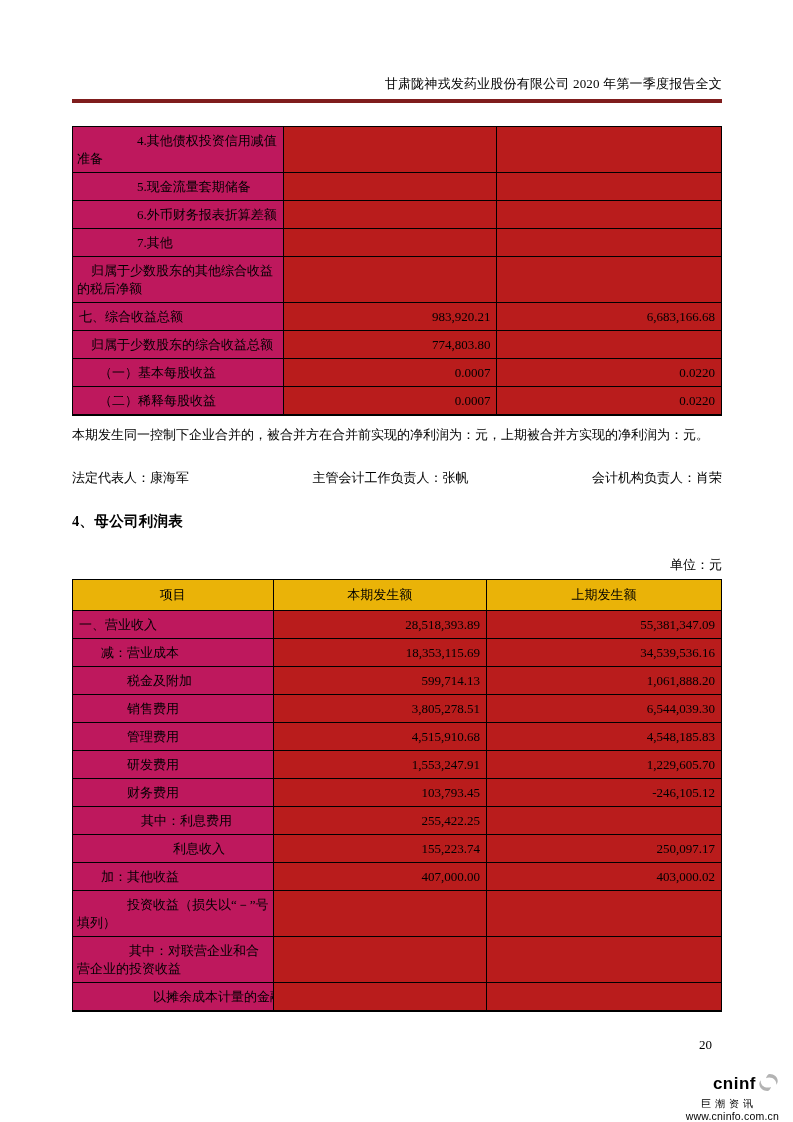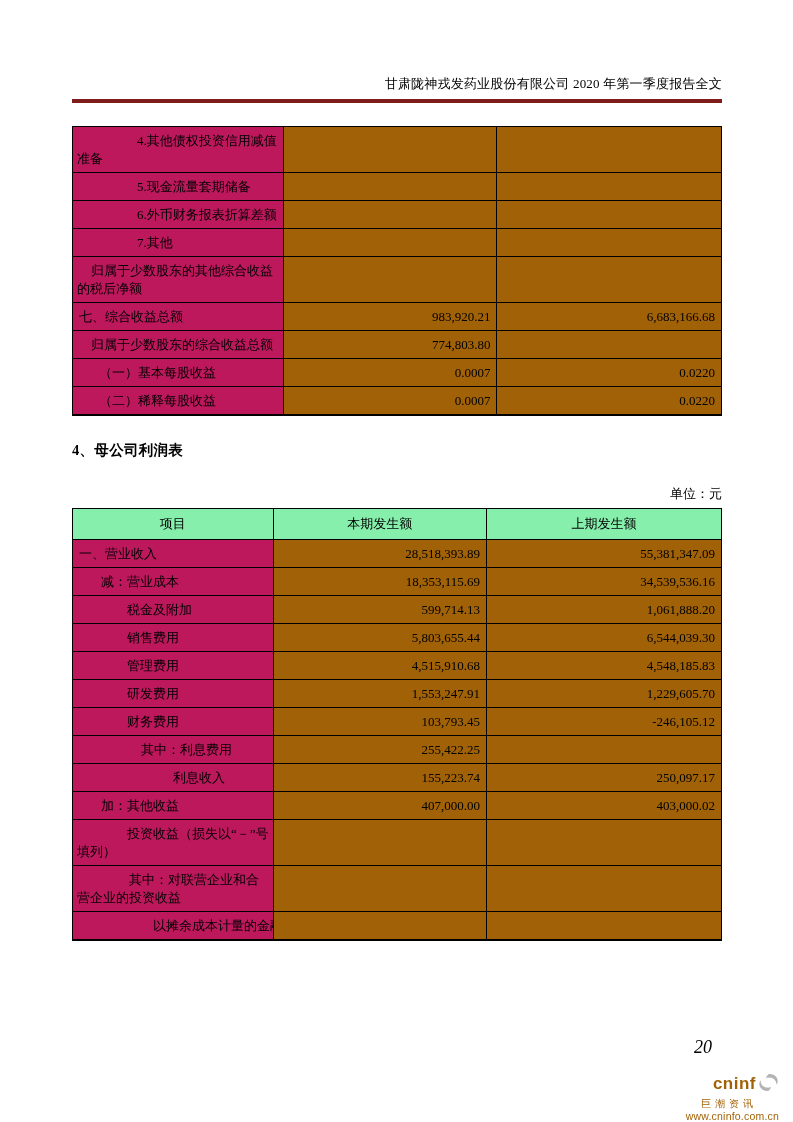--- a/index.html
+++ b/index.html
@@ -41,34 +41,34 @@
     font-size: 13px;
   }
   .fin-table td, .fin-table th {
     border: 1px solid #000;
     vertical-align: middle;
     line-height: 18px;
     padding: 4.5px 4px;
     overflow: hidden;
   }
   .fin-table th {
-    background: #86efac;
+    background: #eab308;
     font-weight: normal;
     text-align: center;
     padding: 6px 4px;
     border-bottom: 1.5px solid #000;
   }
   .fin-table td.lbl {
     background: #be185d;
     text-align: left;
   }
   .fin-table td.val {
     text-align: right;
     padding-right: 6px;
-    background: #a16207;
+    background: #b91c1c;
   }
   .fin-table tr.shade-all td.val { background: #e3e3e3; }
   .fin-table td.nowrap { white-space: nowrap; }
   .t1 { margin-top: 23px; border-bottom: 2px solid #000; }
   .t2 { margin-top: 5px;  border-bottom: 2px solid #000; }
   
   .note {
     margin-top: 9px;
     font-size: 13px;
     line-height: 20px;
@@ -91,29 +91,28 @@
     margin-top: 25px;
     margin-bottom: 0;
     text-align: right;
     font-size: 13px;
   }
   
   .page-number {
     position: absolute;
     top: 1037px;
     right: 81px;
-    font-size: 18px;
-    font-style: italic;
+    font-size: 13px;
   }
   .cninfo-logo {
     position: absolute;
     top: 1072px;
     right: 14px;
     width: 130px;
-    color: #a16207;
+    color: #000000;
     text-align: right;
     line-height: 1.1;
     user-select: none;
   }
   .logo-row {
     display: flex;
     align-items: center;
     justify-content: flex-end;
     gap: 1px;
   }
@@ -195,21 +194,27 @@
             <td class="val">0.0220</td>
           </tr>
           <tr>
             <td class="lbl" style="text-indent: 22px;">（二）稀释每股收益</td>
             <td class="val">0.0007</td>
             <td class="val">0.0220</td>
           </tr>
         </tbody>
     </table>
 
-
+    <p class="note">本期发生同一控制下企业合并的，被合并方在合并前实现的净利润为：元，上期被合并方实现的净利润为：元。</p>
+
+    <div class="signatories">
+      <span>法定代表人：康海军</span>
+      <span>主管会计工作负责人：张帆</span>
+      <span>会计机构负责人：肖荣</span>
+    </div>
 
     <h3 class="section-title">4、母公司利润表</h3>
 
     <div class="unit-line">单位：元</div>
 
     <table class="fin-table t2">
       <colgroup>
         <col style="width:30.9%">
         <col style="width:32.9%">
         <col style="width:36.2%">
@@ -232,21 +237,21 @@
             <td class="val">18,353,115.69</td>
             <td class="val">34,539,536.16</td>
           </tr>
           <tr>
             <td class="lbl" style="text-indent: 50px;">税金及附加</td>
             <td class="val">599,714.13</td>
             <td class="val">1,061,888.20</td>
           </tr>
           <tr>
             <td class="lbl" style="text-indent: 50px;">销售费用</td>
-            <td class="val">5,803,655.44</td>
+            <td class="val">3,805,278.51</td>
             <td class="val">6,544,039.30</td>
           </tr>
           <tr>
             <td class="lbl" style="text-indent: 50px;">管理费用</td>
             <td class="val">4,515,910.68</td>
             <td class="val">4,548,185.83</td>
           </tr>
           <tr>
             <td class="lbl" style="text-indent: 50px;">研发费用</td>
             <td class="val">1,553,247.91</td>

